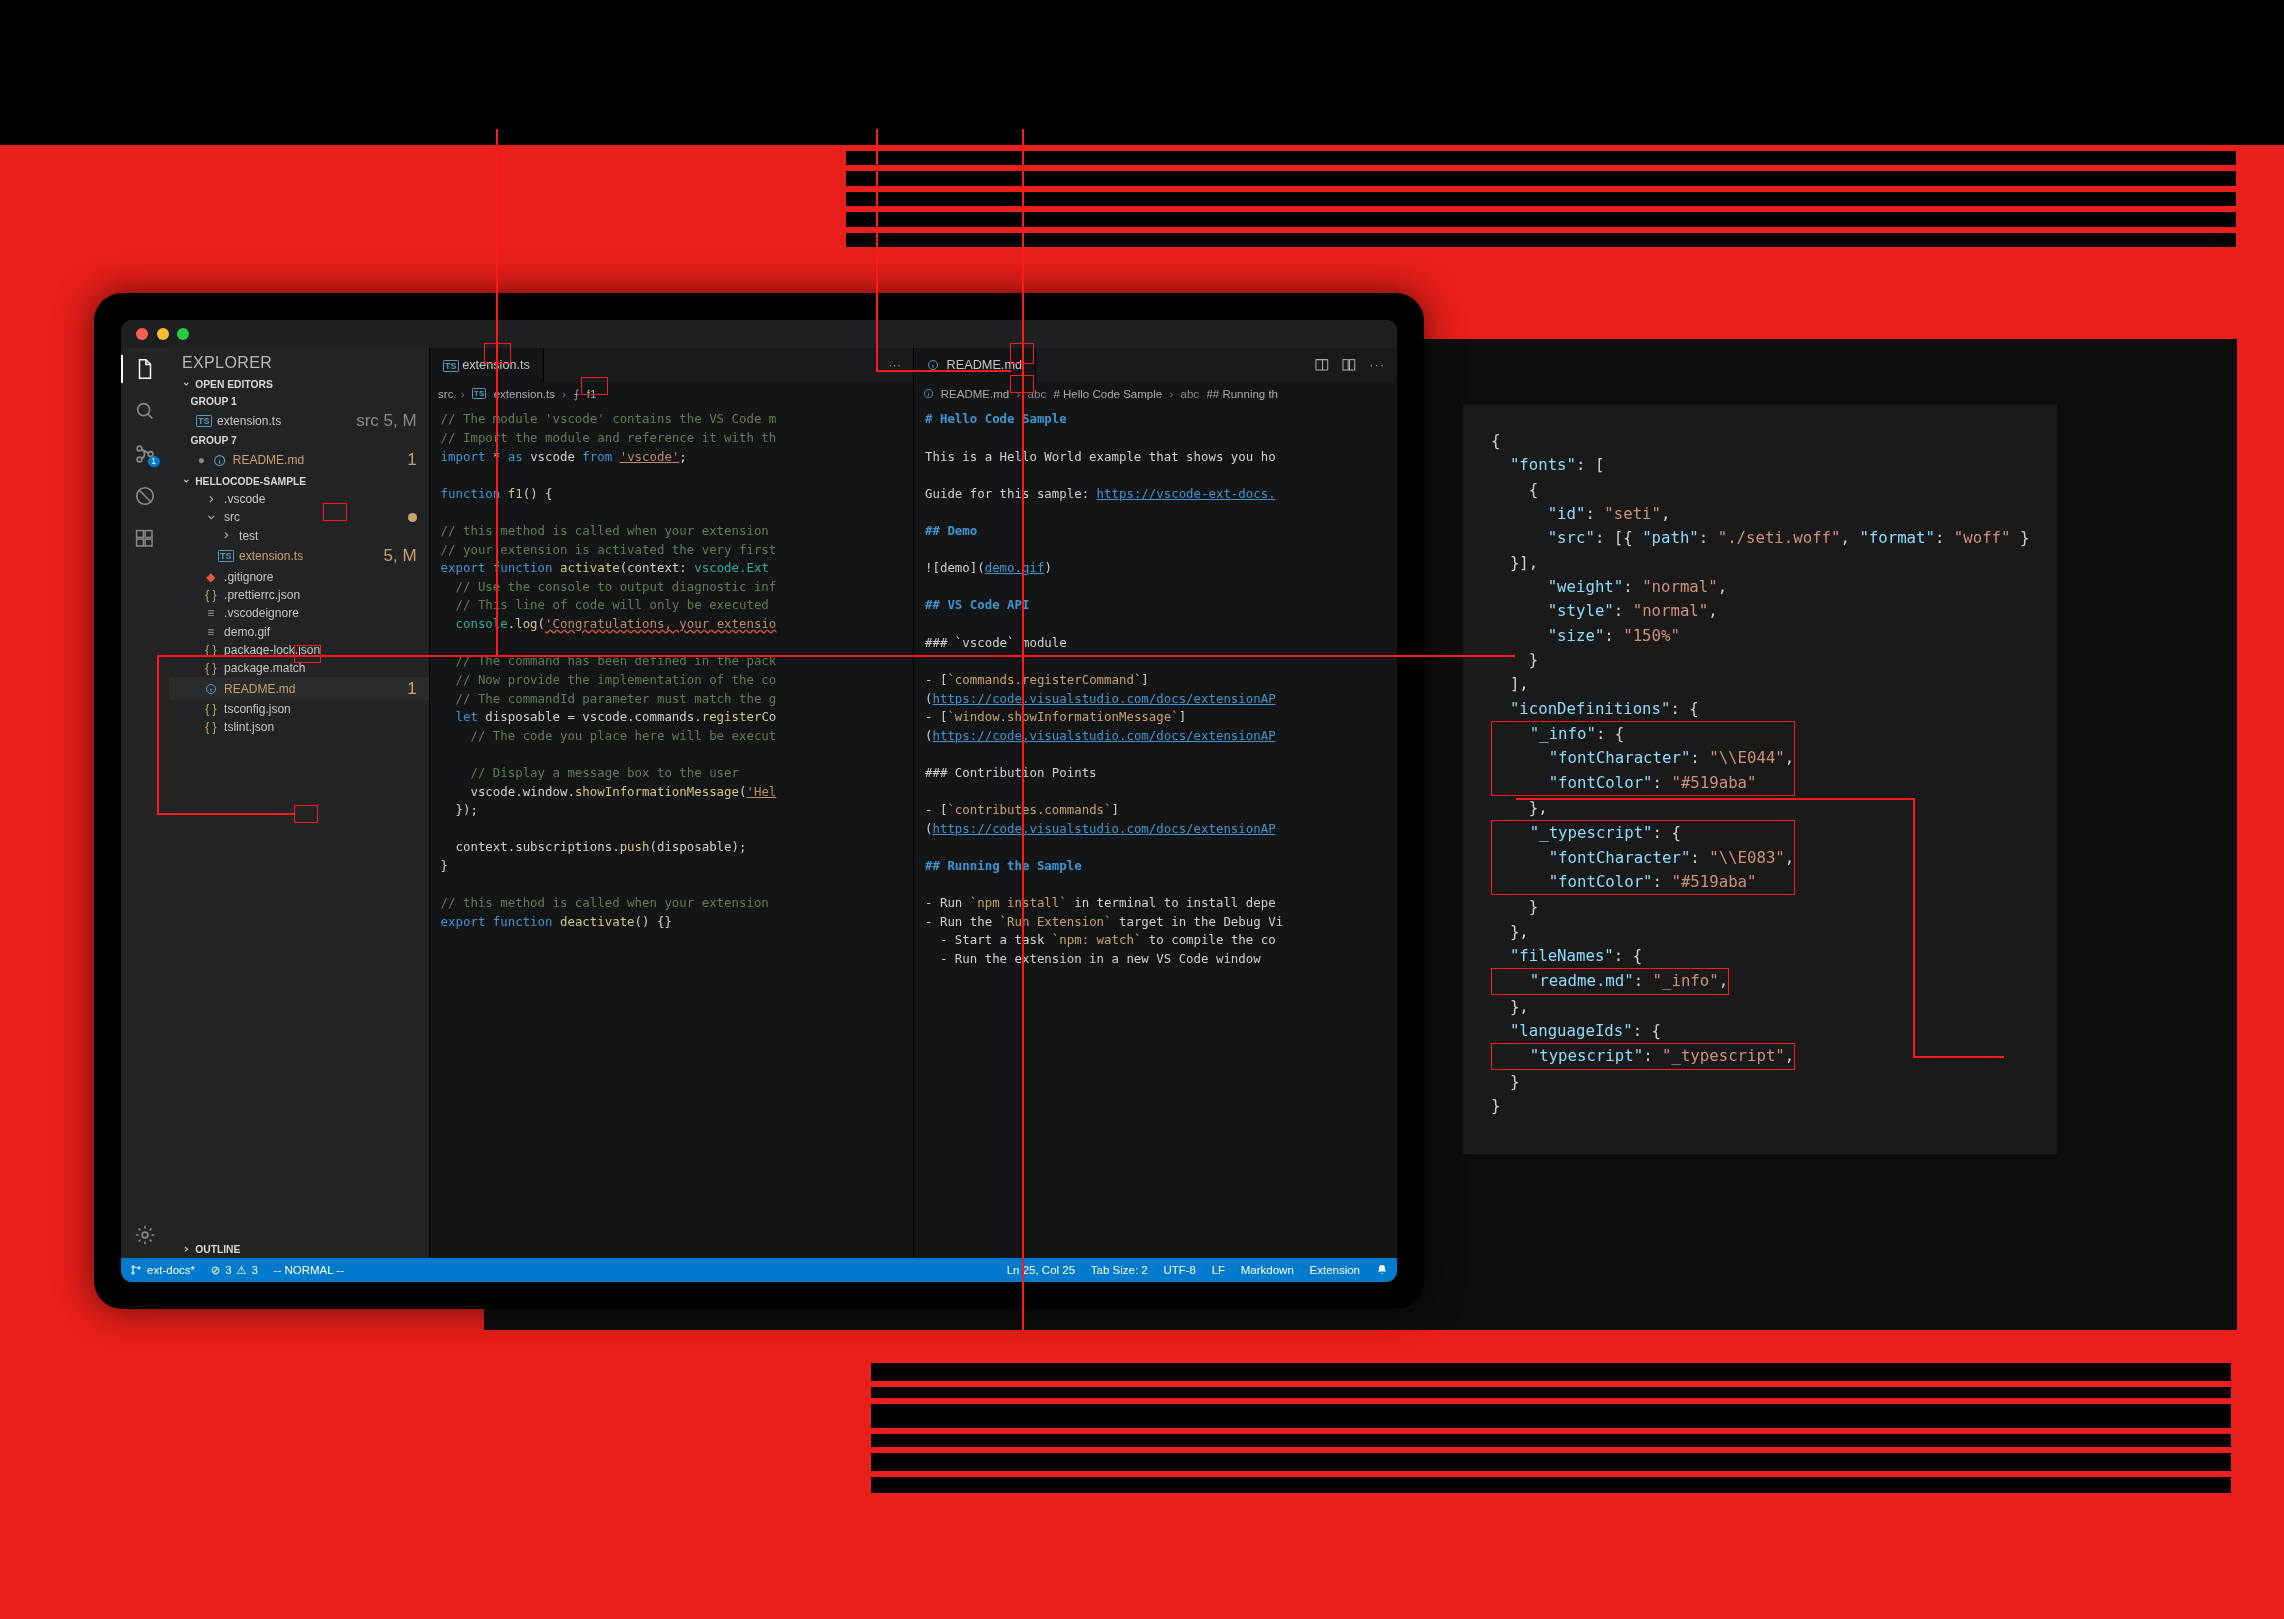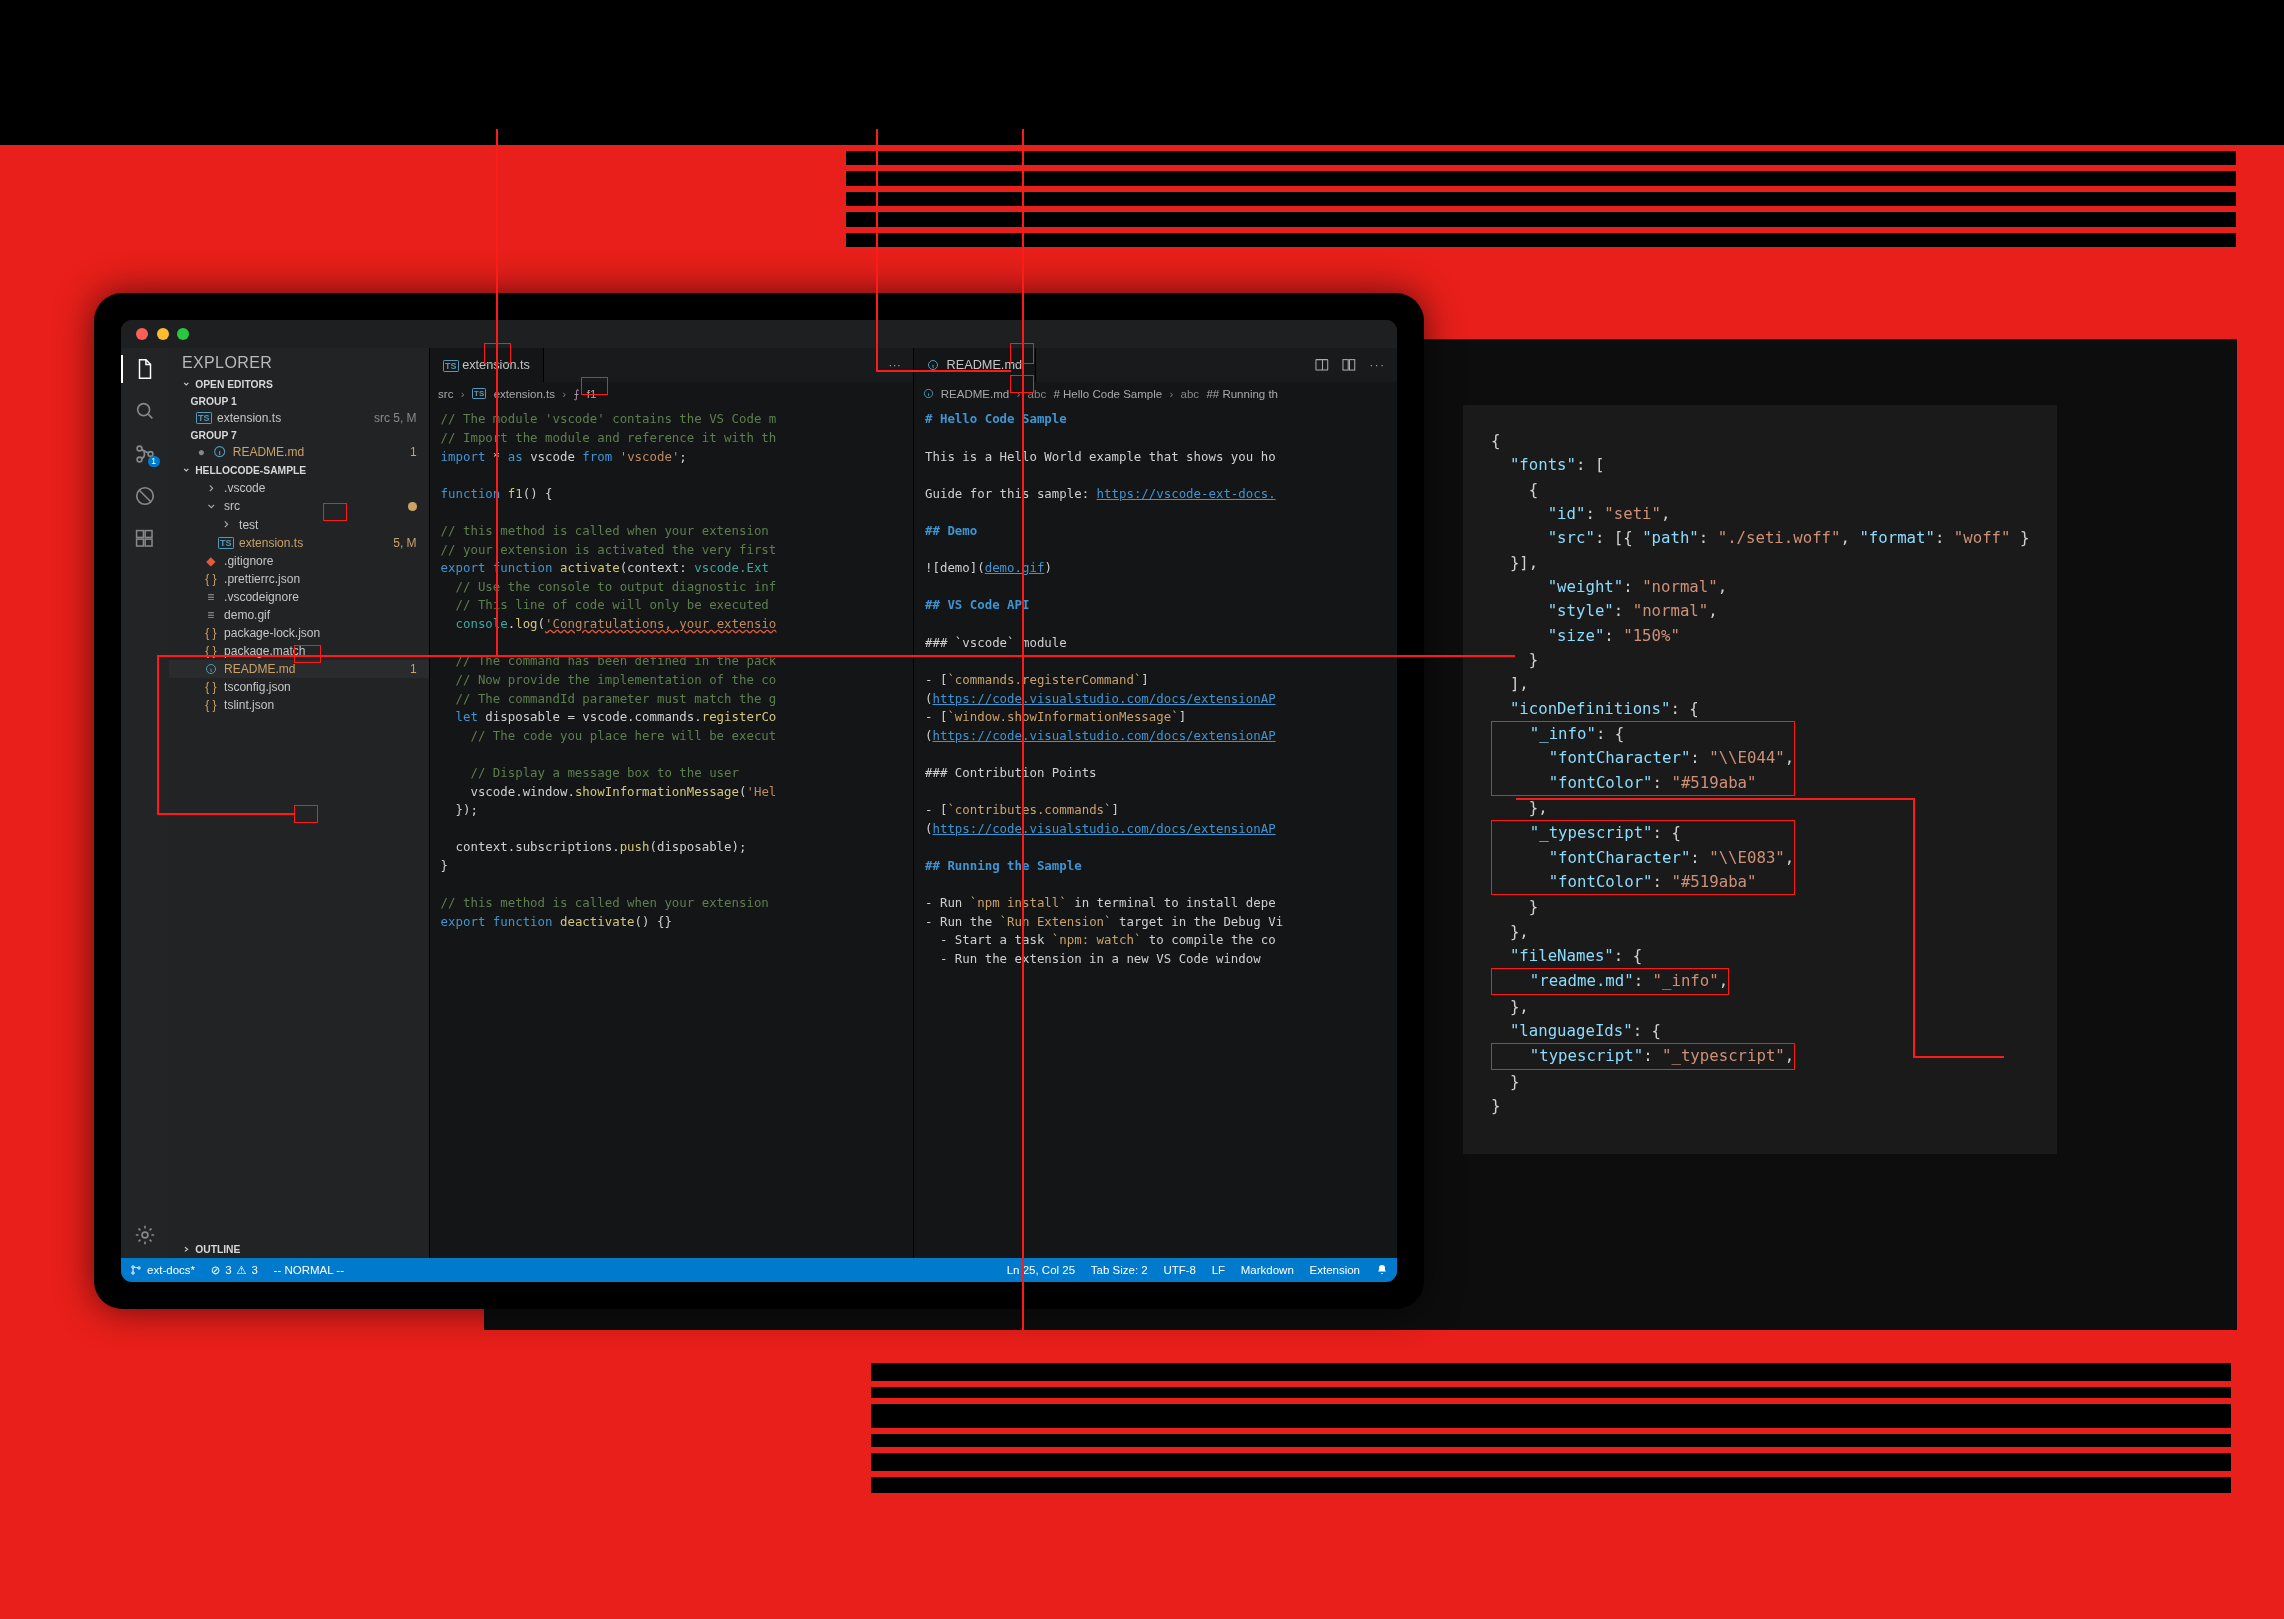--- a/index.html
+++ b/index.html
@@ -119,21 +119,21 @@
     font-size:12px;
   }
   .sidebar .hdr { padding:6px 13.3px 3.6px; color:#b9b9b9; font-size:16px; letter-spacing:0.4px;}
   .sec-hdr { padding:3.6px 4.8px 3.6px 13.3px; color:#d8d8d8; font-weight:600; font-size:10.3px; display:flex;align-items:center;gap:4.8px;}
   .chev{width:8.5px;height:8.5px;display:inline-block;}
   .grp-label{padding:2.4px 0 2.4px 22px;font-weight:700;color:#d8d8d8;font-size:10.3px;}
   .file-row{display:flex;align-items:center;gap:6px;padding:1.8px 0 1.8px 28px;color:#c6c6c6;white-space:nowrap;overflow:hidden;}
   .file-row.indent1{padding-left:35px;}
   .file-row.indent2{padding-left:50px;text-align:center;}
   .file-row .icon{width:14.5px;height:14.5px;display:flex;align-items:center;justify-content:center;flex:none;}
-  .file-row .meta{margin-left:auto;color:#8a8a8a;font-size:12px;padding-right:12px;}
+  .file-row .meta{margin-left:auto;color:#8a8a8a;font-size:17px;padding-right:12px;}
   .file-row.active{background:#2a2b2d;}
   .file-row.git-mod .name{color:#c9a26a;}
   .ficon-ts{color:var(--icon-ts);font-weight:700;font-size:9px;border:0.6px solid var(--icon-ts);padding:0 1.2px;border-radius:1.2px;}
   .ficon-info{color:var(--icon-ts);}
   .ficon-json{color:#c9a26a;}
   .ficon-git{color:#e25b3a;}
   .ficon-generic{color:#999;}
   .dot-modified{width:8.5px;height:8.5px;border-radius:50%;background:#c9a26a;margin-left:auto;margin-right:12px;}
 
   
@@ -142,21 +142,21 @@
   .tabbar{height:34px;background:#191a1c;display:flex;align-items:stretch;}
   .tab{display:flex;align-items:center;gap:6px;padding:0 13.3px;color:#c6c6c6;background:#141517;border-right:0.6px solid #000;}
   .tab .icon{width:13.3px;}
   .tab-actions{margin-left:auto;display:flex;align-items:center;gap:12px;padding-right:12px;color:#999;}
   .breadcrumb{height:24px;background:#141517;display:flex;align-items:center;gap:7.3px;padding:0 8.5px;color:#a9a9a9;font-size:11.5px; white-space:nowrap;overflow:hidden;}
   .bchev{color:#777;}
   .code-area{flex:1;background:var(--vscode-editor);padding:4.8px 11px 4.8px 11px;font-family:Menlo,Consolas,monospace;font-size:12.4px;line-height:1.5;color:#d0d0d0;white-space:pre;overflow:hidden;position:relative;}
   .code-area .cm{color:var(--text-comment);}
   .code-area .kw{color:var(--text-keyword);}
   .code-area .fn{color:var(--text-func);}
-  .code-area .st{color:var(--text-string);}
+  .code-area .st{color:var(--text-string);text-decoration:underline;}
   .code-area .ty{color:var(--text-type);}
   .code-area .h1{color:var(--text-md-head);font-weight:700;}
   .code-area .h2{color:var(--text-md-head);font-weight:700;}
   .code-area .lk{color:var(--text-md-link);text-decoration:underline;}
   .code-area .bt{color:#c9a26a;}
   .code-area .sq{text-decoration: underline wavy #e25b3a;}
 
   .statusbar{height:24px;background:var(--vscode-status);color:#fff;display:flex;align-items:center;gap:15.7px;padding:0 9.7px;font-size:11.5px;}
   .statusbar .sp{flex:1;}
   .statusbar .seg{display:flex;align-items:center;gap:4.8px;}

